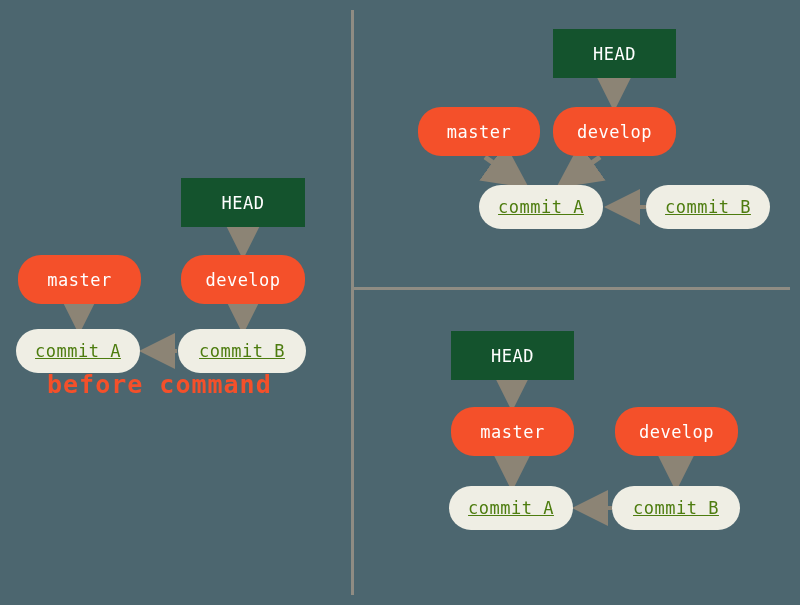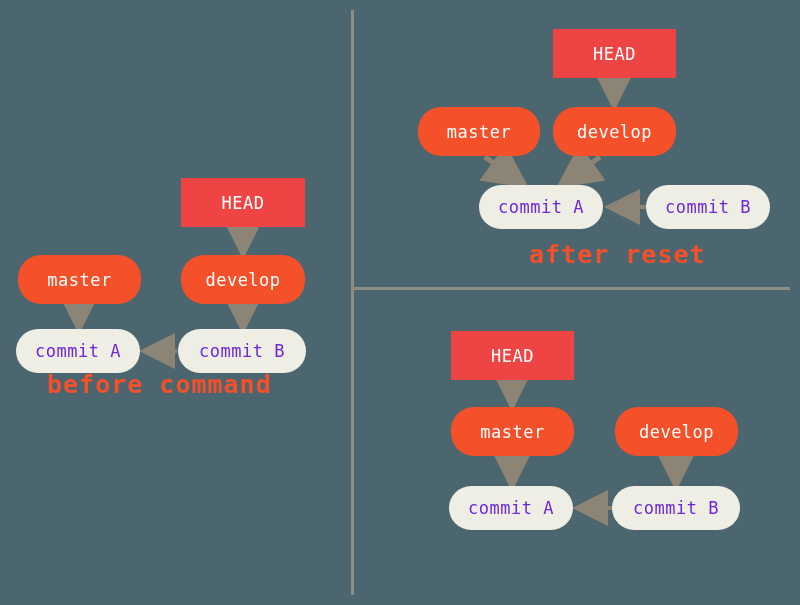--- a/index.html
+++ b/index.html
@@ -24,30 +24,31 @@
     display: flex;
     align-items: center;
     justify-content: center;
     box-sizing: border-box;
     color: #ffffff;
     font-size: 17px;
     letter-spacing: 0.5px;
     white-space: nowrap;
   }
   .node.ref-head {
-    background: #ef4444;
+    background: #14532d;
   }
   .node.ref-branch {
     background: #f4502a;
     border-radius: 23px;
   }
   .node.commit {
     background: #efeee4;
-    color: #6d28d9;
+    color: #4d7c0f;
     border-radius: 24px;
+    text-decoration: underline;
   }
   .caption {
     position: absolute;
     color: #f4502a;
     font-family: "DejaVu Sans Mono", "Liberation Mono", monospace;
     font-weight: bold;
     font-size: 25px;
     letter-spacing: 1px;
     white-space: nowrap;
   }
@@ -96,21 +97,20 @@
   <div class="node ref-branch" style="left:181px; top:255px; width:124px; height:49px;">develop</div>
   <div class="node commit" style="left:16px; top:329px; width:124px; height:44px;">commit A</div>
   <div class="node commit" style="left:178px; top:329px; width:128px; height:44px;">commit B</div>
   <div class="caption" style="left:47px; top:370px;">before command</div>
 
   <div class="node ref-head" style="left:553px; top:29px; width:123px; height:49px;">HEAD</div>
   <div class="node ref-branch" style="left:418px; top:107px; width:122px; height:49px;">master</div>
   <div class="node ref-branch" style="left:553px; top:107px; width:123px; height:49px;">develop</div>
   <div class="node commit" style="left:479px; top:185px; width:124px; height:44px;">commit A</div>
   <div class="node commit" style="left:646px; top:185px; width:124px; height:44px;">commit B</div>
-  <div class="caption" style="left:529px; top:240px;">after reset</div>
 
   <div class="node ref-head" style="left:451px; top:331px; width:123px; height:49px;">HEAD</div>
   <div class="node ref-branch" style="left:451px; top:407px; width:123px; height:49px;">master</div>
   <div class="node ref-branch" style="left:615px; top:407px; width:123px; height:49px;">develop</div>
   <div class="node commit" style="left:449px; top:486px; width:124px; height:44px;">commit A</div>
   <div class="node commit" style="left:612px; top:486px; width:128px; height:44px;">commit B</div>
 
 </div>
 
 </body></html>

